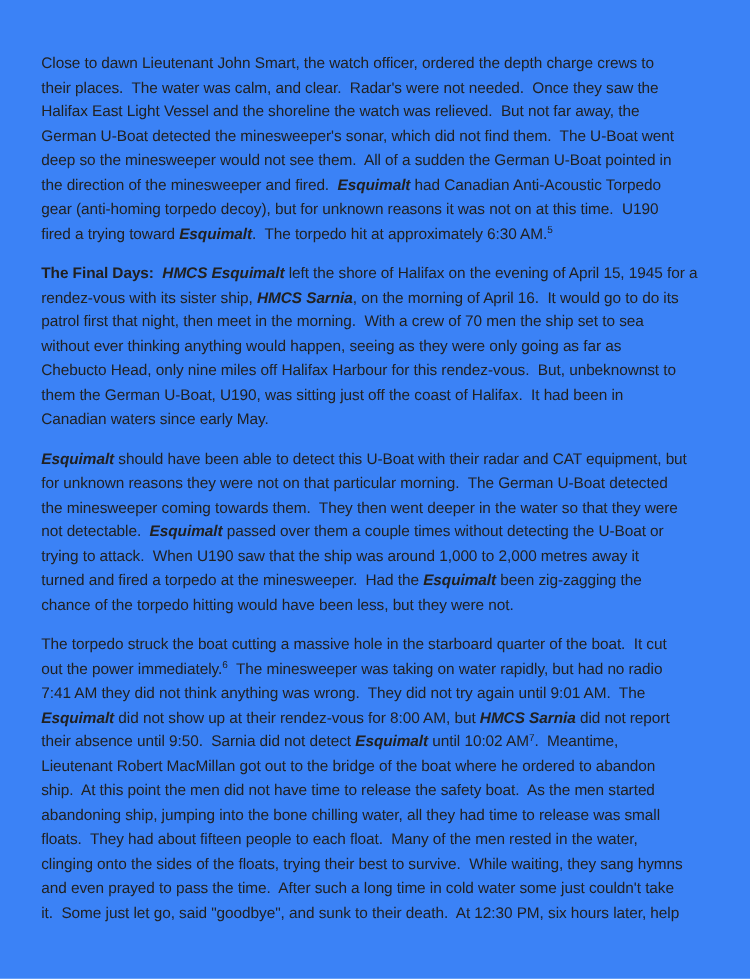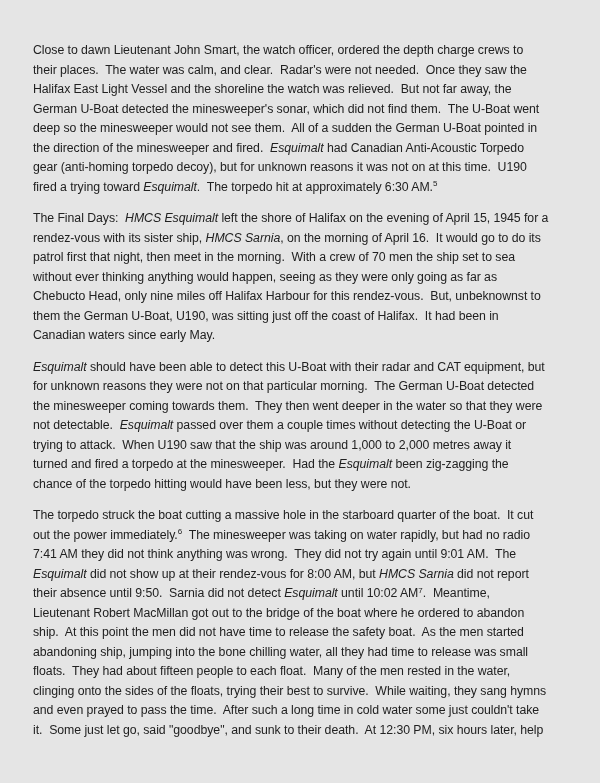--- a/index.html
+++ b/index.html
@@ -12,41 +12,41 @@
     height: 783px;
     overflow: hidden;
     position: relative;
     font-family: "Liberation Sans", "DejaVu Sans", sans-serif;
   }
   .page {
     position: absolute;
     left: 0; top: 0;
     width: 600px;
     height: 783px;
-    background: #e5e5e5;
+    background: #3b82f6;
   }
   .doc-body {
     position: absolute;
     left: 33px;
     top: 41px;
     width: 540px;
     color: #212121;
     font-size: 12.3px;
     letter-spacing: -0.05px;
   }
   .para {
     margin: 0 0 12px 0;
   }
   .line {
     white-space: pre;
     line-height: 19.5px;
     height: 19.5px;
   }
-  .i { font-style: italic; }
-  .b { font-weight: 400; }
+  .i { font-style: italic; font-weight: bold; }
+  .b { font-weight: 700; }
   .sup {
     font-size: 8px;
     position: relative;
     top: -4.5px;
     letter-spacing: 0;
   }
 </style>
 </head>
 <body>
 

